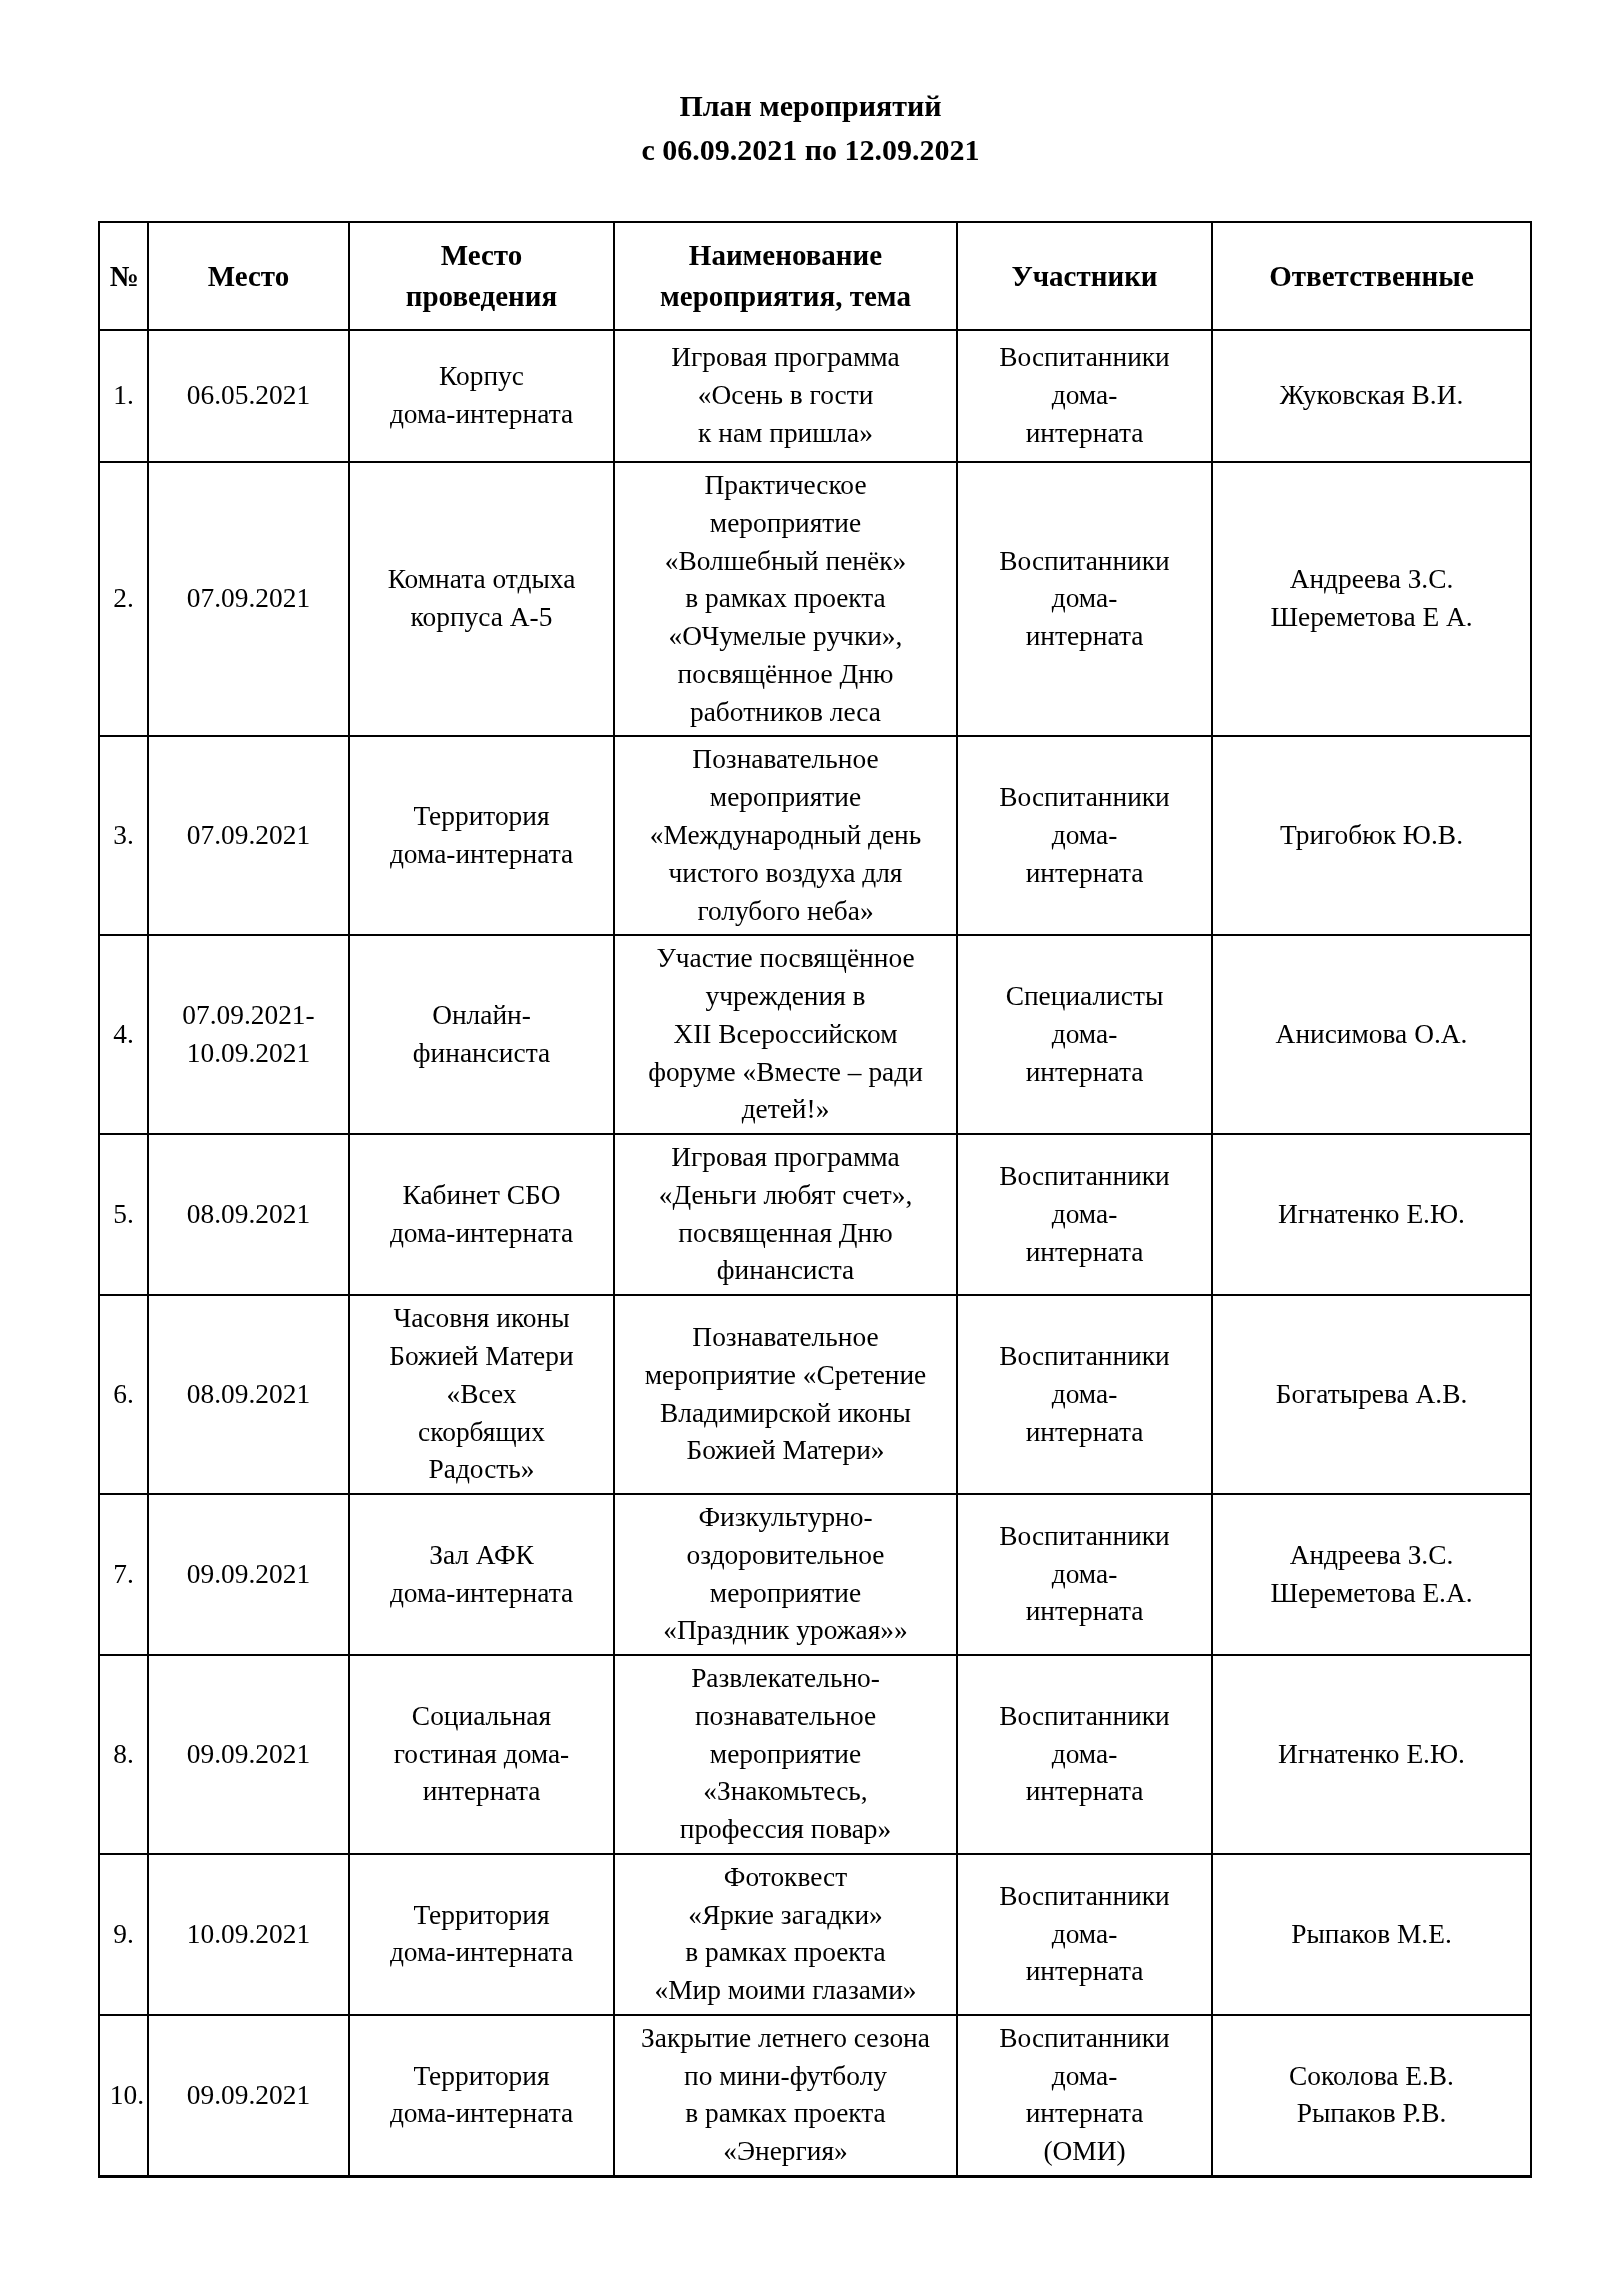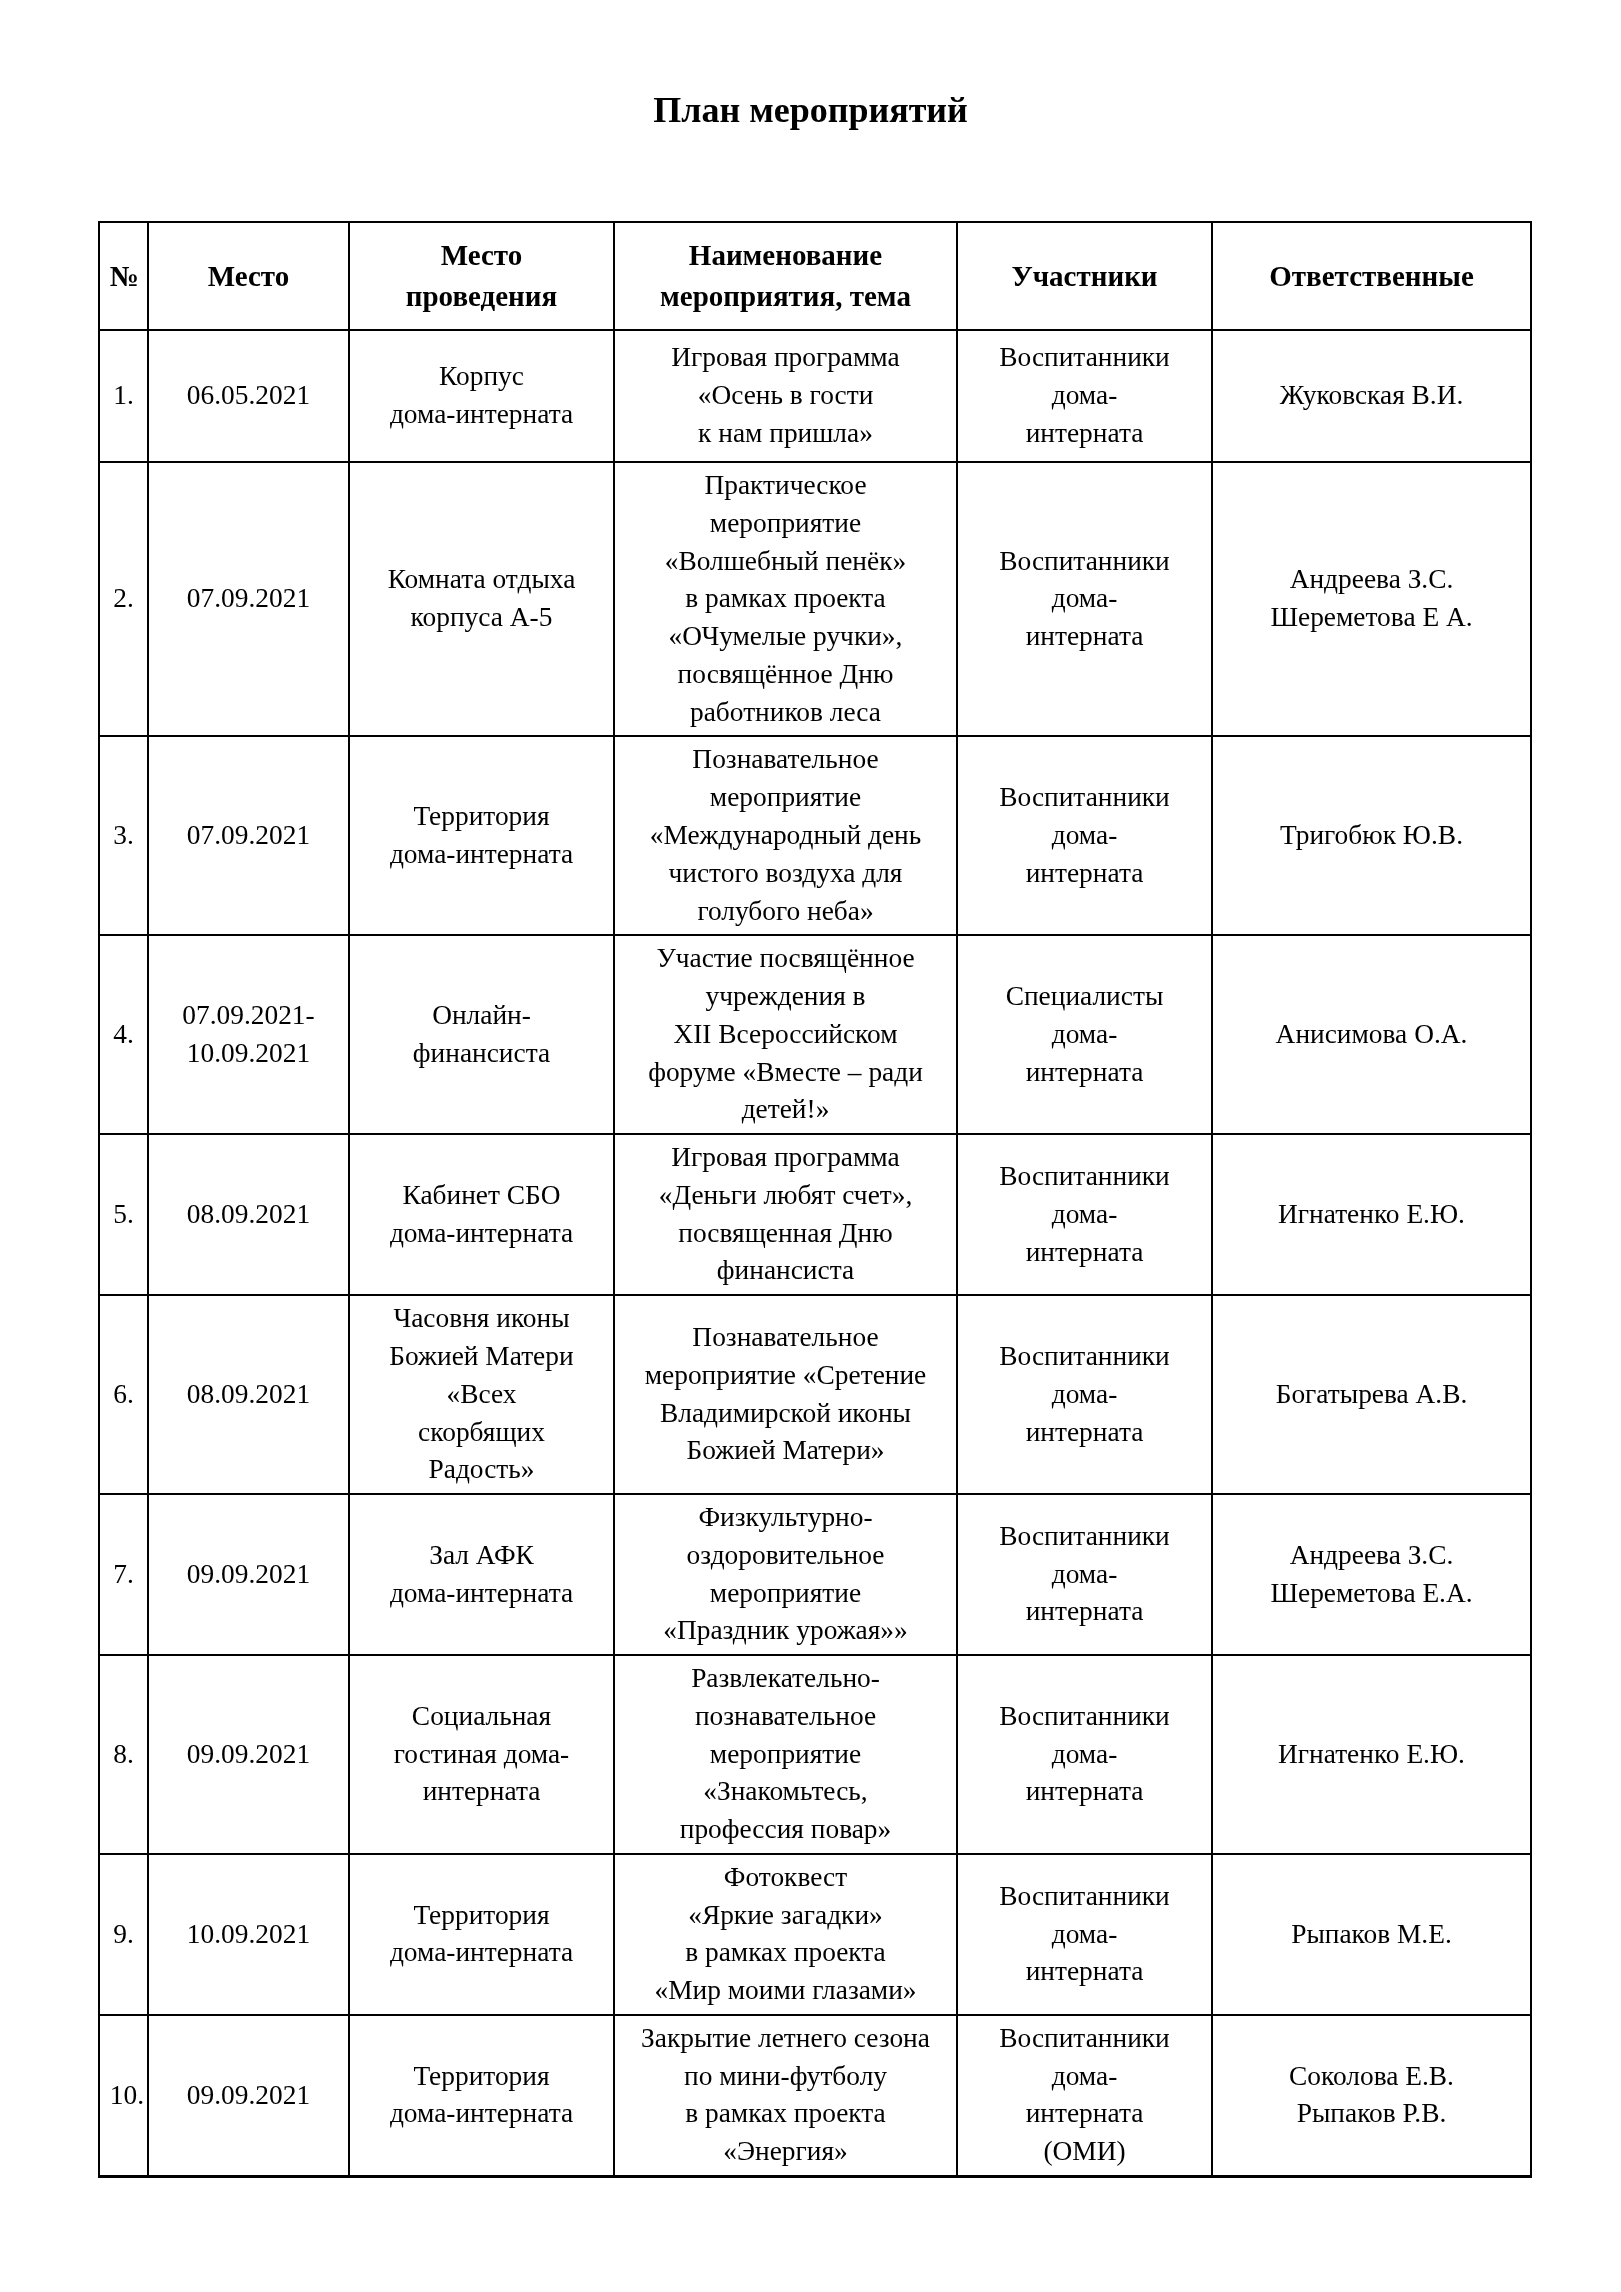--- a/index.html
+++ b/index.html
@@ -16,21 +16,21 @@
     font-family: "Liberation Serif", "DejaVu Serif", serif;
     overflow: hidden;
   }
   .doc-title {
     position: absolute;
     top: 84px;
     left: 0;
     width: 100%;
     text-align: center;
     font-weight: bold;
-    font-size: 36px;
+    font-size: 30px;
     line-height: 1.45;
   }
   table.events {
     position: absolute;
     left: 98px;
     top: 221px;
     width: 1431px;
     border-collapse: collapse;
     table-layout: fixed;
     border: 2.9px solid #000000;
@@ -75,20 +75,21 @@
   tbody tr:nth-child(9)  { height: 157px; }
   tbody tr:nth-child(10) { height: 150px; }
 </style>
 </head>
 <body>
 
 <div class="page">
 
   <div class="doc-title">
     <div>План мероприятий</div>
+    <div>с 06.09.2021 по 12.09.2021</div>
   </div>
 
   <table class="events">
     <colgroup>
       <col class="c-num">
       <col class="c-date">
       <col class="c-place">
       <col class="c-event">
       <col class="c-part">
       <col class="c-resp">

